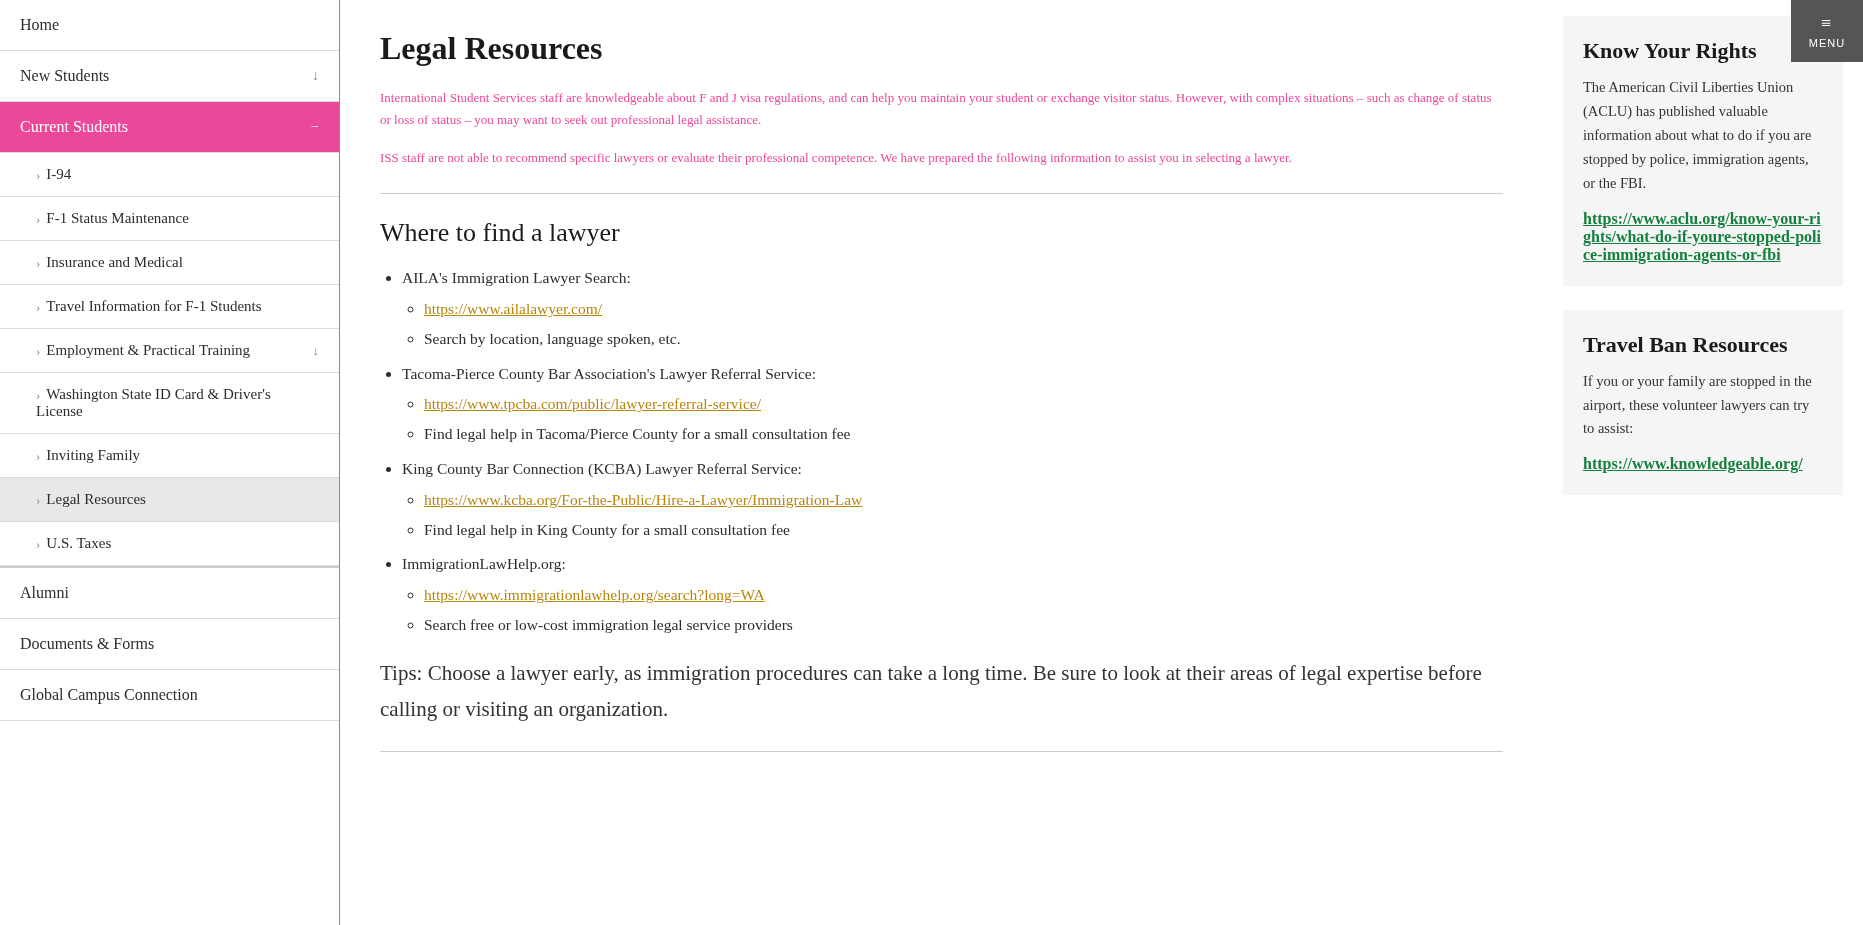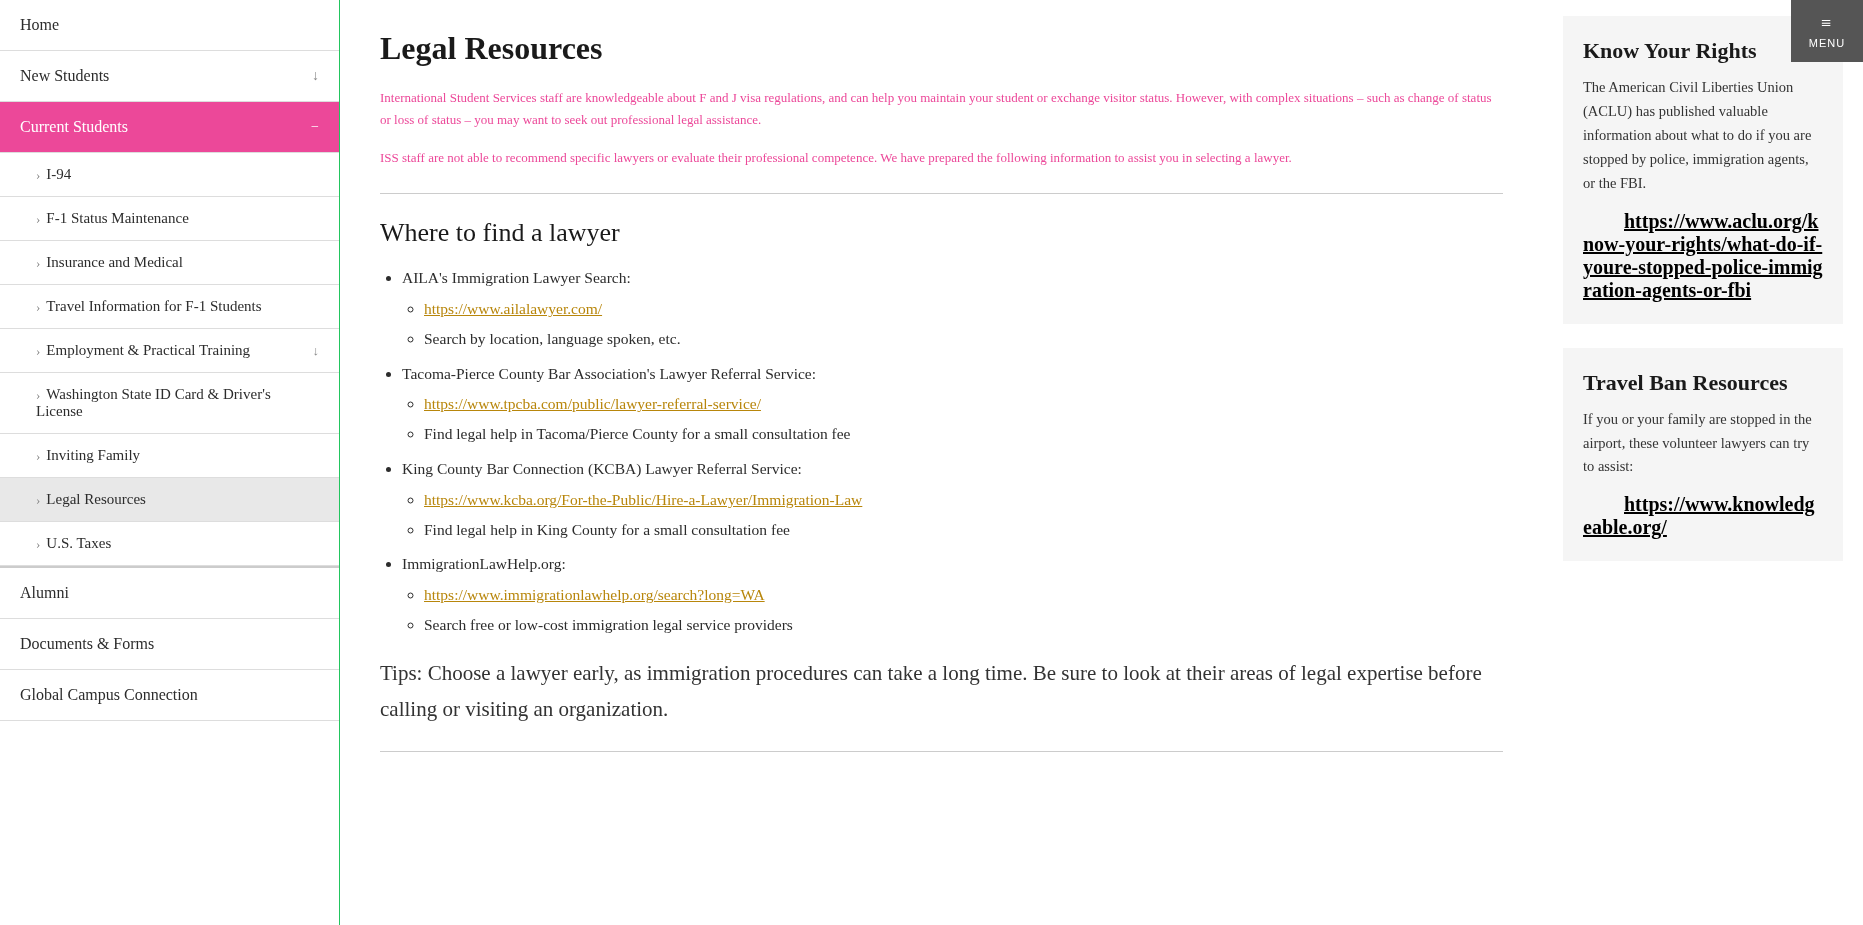--- a/index.html
+++ b/index.html
@@ -108,26 +108,25 @@
       margin-bottom: 12px;
       color: #1a1a1a;
     }
     .sidebar-card p {
       font-size: 14.5px;
       line-height: 1.65;
       color: #333;
       margin-bottom: 14px;
     }
     .sidebar-card a {
-      color: #000000;
+      color: #15803d;
       text-decoration: underline;
-      font-size: 20px;
+      font-size: 16px;
       word-break: break-all;
       font-weight: bold;
-      margin-left: 41px;
     }
 
     
     #menu-btn {
       position: fixed;
       top: 0;
       right: 0;
       width: 72px;
       height: 62px;
       background: #555;

